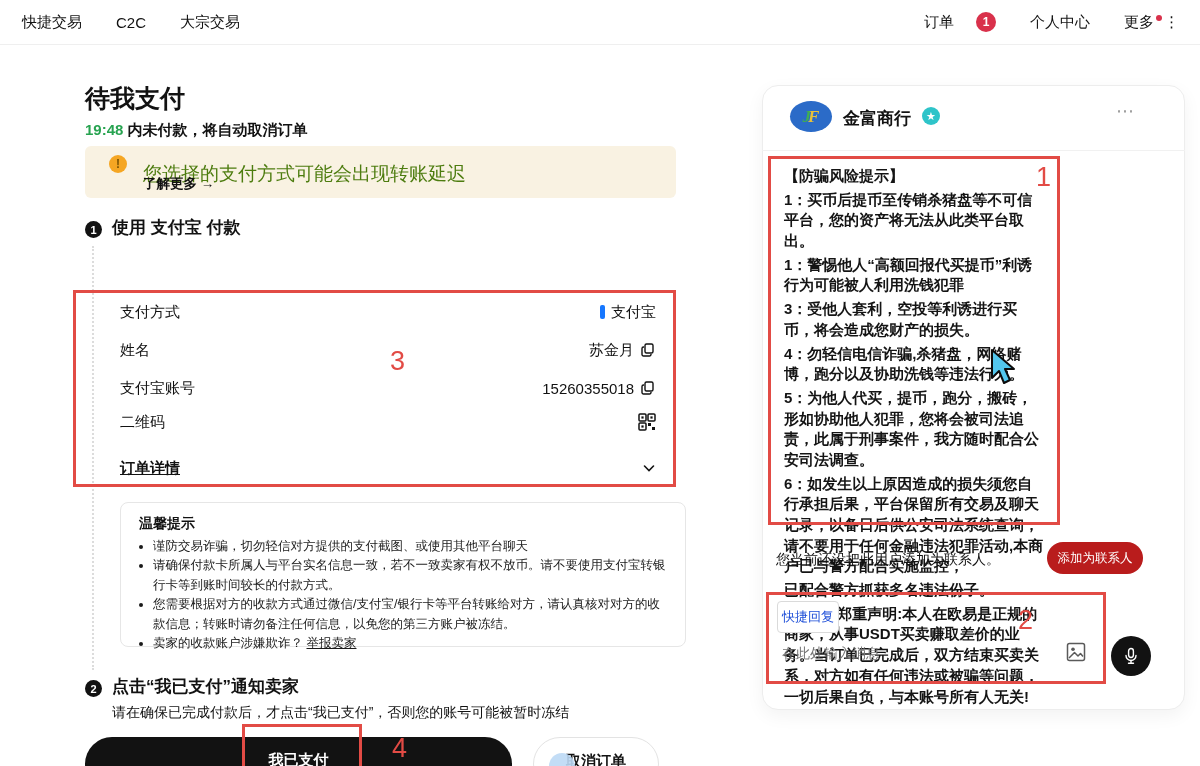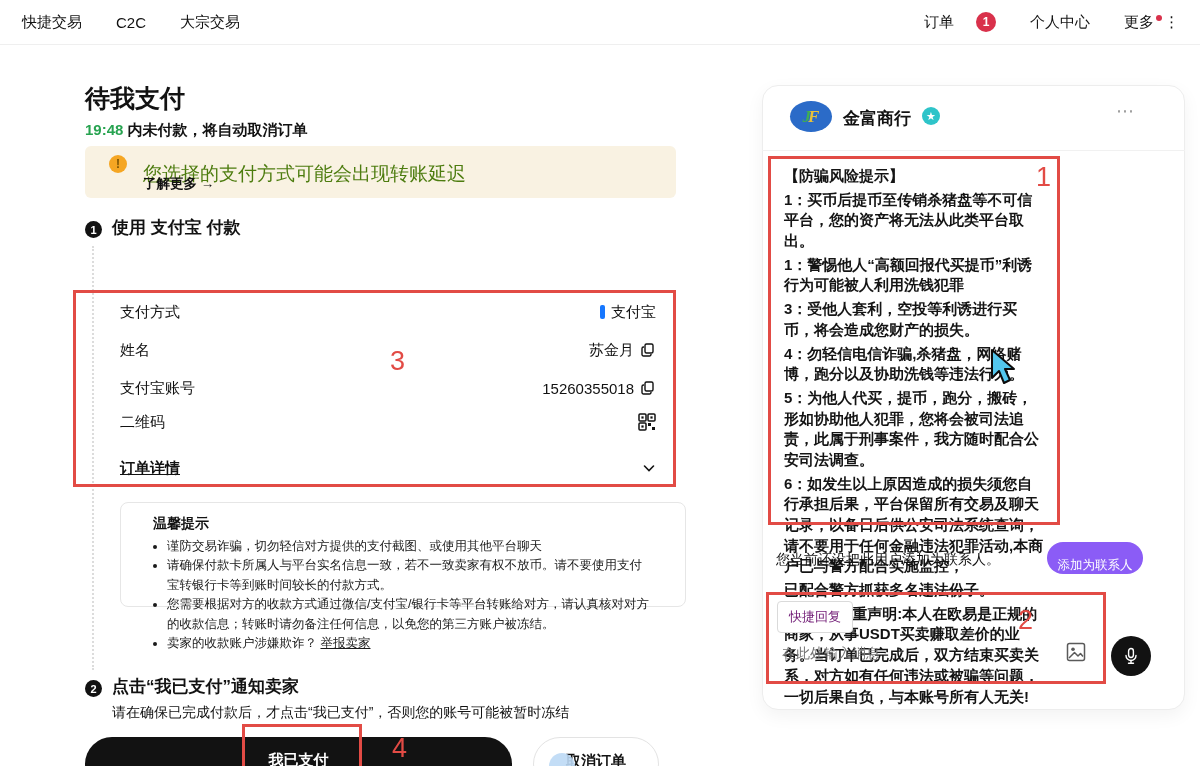--- a/index.html
+++ b/index.html
@@ -37,22 +37,22 @@
   .row{position:absolute;left:120px;width:536px;display:flex;justify-content:space-between;align-items:center;height:24px;}
   .row .lbl{font-size:15px;color:#121212;}
   .row .val{font-size:15px;color:#121212;display:flex;align-items:center;gap:6px;}
   .val-strong{font-size:17px;font-weight:bold;}
   .icon-btn{display:inline-flex;align-items:center;cursor:pointer;}
   .alipay-bar{width:5px;height:14px;background:#1677ff;border-radius:2px;display:inline-block;}
 
   .red-box{position:absolute;border:3px solid #e24b45;background:transparent;pointer-events:none;}
   .red-num{position:absolute;color:#e24b45;font-size:27px;font-weight:500;pointer-events:none;}
 
-  .tips-box{position:absolute;left:120px;top:502px;width:566px;height:105px;border:1px solid #e6e6e6;border-radius:8px;
-            padding:12px 32px;}
+  .tips-box{position:absolute;left:120px;top:502px;width:566px;height:145px;border:1px solid #e6e6e6;border-radius:8px;
+            padding:12px 18px;}
   .tips-title{font-size:14px;font-weight:bold;margin-bottom:4px;}
   .tips-list{margin:0;padding-left:14px;font-size:12.5px;line-height:1.55;color:#1a1a1a;}
   .tips-list li{margin:0;}
   .report-link{text-decoration:underline;cursor:pointer;}
 
   .step2-sub{position:absolute;left:112px;top:704px;font-size:14px;color:#121212;}
 
   .btn-paid{position:absolute;left:85px;top:737px;width:427px;height:54px;border-radius:27px;background:#121212;
             color:#fff;font-size:15px;font-weight:bold;display:flex;justify-content:center;padding-top:14px;cursor:pointer;}
   .btn-cancel{position:absolute;left:533px;top:737px;width:126px;height:54px;border-radius:27px;background:#fff;
@@ -71,25 +71,25 @@
   .merchant-name{position:absolute;left:843px;top:107px;font-size:17px;font-weight:bold;}
   .verified{position:absolute;left:922px;top:107px;width:18px;height:18px;border-radius:50%;background:#2ec4c9;
             color:#fff;font-size:11px;display:flex;align-items:center;justify-content:center;}
   .chat-menu{position:absolute;left:1116px;top:100px;font-size:18px;color:#9a9a9a;cursor:pointer;letter-spacing:1px;}
   .chat-divider{position:absolute;left:762px;top:150px;width:423px;height:1px;background:#f1f1f1;}
 
   .chat-msg{position:absolute;left:781px;top:163px;width:268px;font-size:15px;font-weight:600;line-height:1.38;color:#141414;}
   .chat-msg div{margin:3px;}
 
   .contact-note{position:absolute;left:776px;top:551px;font-size:14px;color:#121212;}
-  .btn-add-contact{position:absolute;left:1047px;top:542px;width:96px;height:32px;border-radius:16px;background:#8b5cf6;
-                   color:#fff;font-size:12.5px;display:flex;align-items:flex-end;justify-content:center;cursor:pointer;}
-
-  .quick-chip{position:absolute;left:777px;top:601px;padding:6px 11px;border:1px solid #dadada;border-radius:4px;
-              font-size:13px;color:#701a75;background:#fff;cursor:pointer;}
+  .btn-add-contact{position:absolute;left:1047px;top:542px;width:96px;height:32px;border-radius:16px;background:#b91c1c;
+                   color:#fff;font-size:12.5px;display:flex;align-items:center;justify-content:center;cursor:pointer;}
+
+  .quick-chip{position:absolute;left:777px;top:601px;padding:6px 4px;border:1px solid #dadada;border-radius:4px;
+              font-size:13px;color:#1d4ed8;background:#fff;cursor:pointer;}
   .chat-input{position:absolute;left:780px;top:644px;width:275px;font-size:14px;color:#b5b5b5;border:none;outline:none;background:transparent;}
   .img-icon{position:absolute;left:1066px;top:642px;cursor:pointer;}
   .input-underline{position:absolute;left:778px;top:682px;width:322px;height:1px;background:#efefef;}
   .mic-btn{position:absolute;left:1111px;top:636px;width:40px;height:40px;border-radius:50%;background:#121212;
            display:flex;align-items:center;justify-content:center;cursor:pointer;}
 
   .cursor{position:absolute;left:986px;top:348px;pointer-events:none;}
 </style>
 </head>
 <body>

